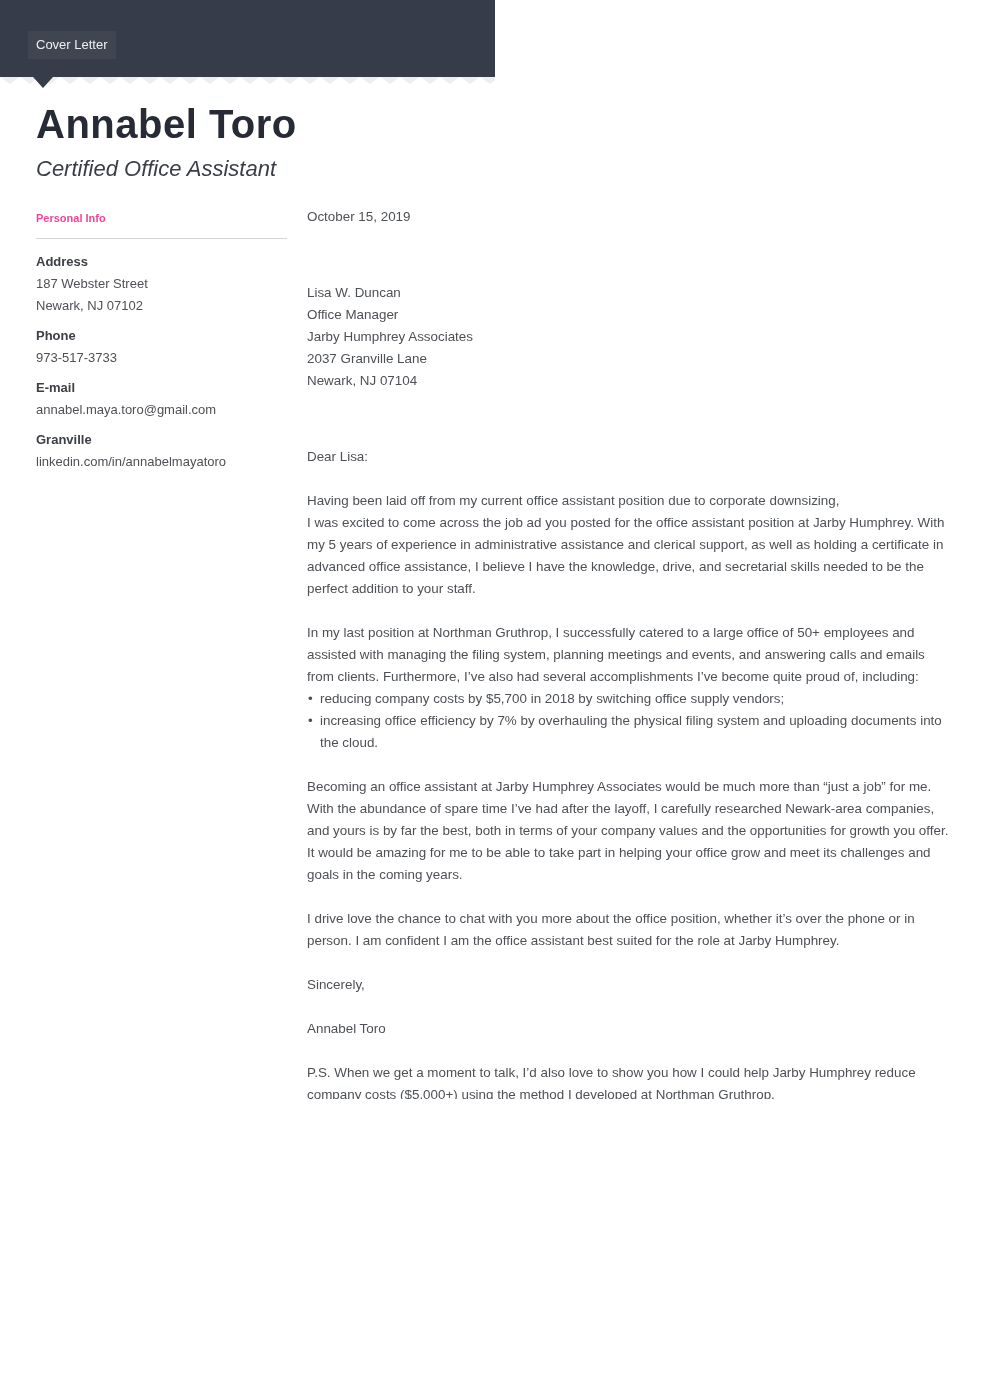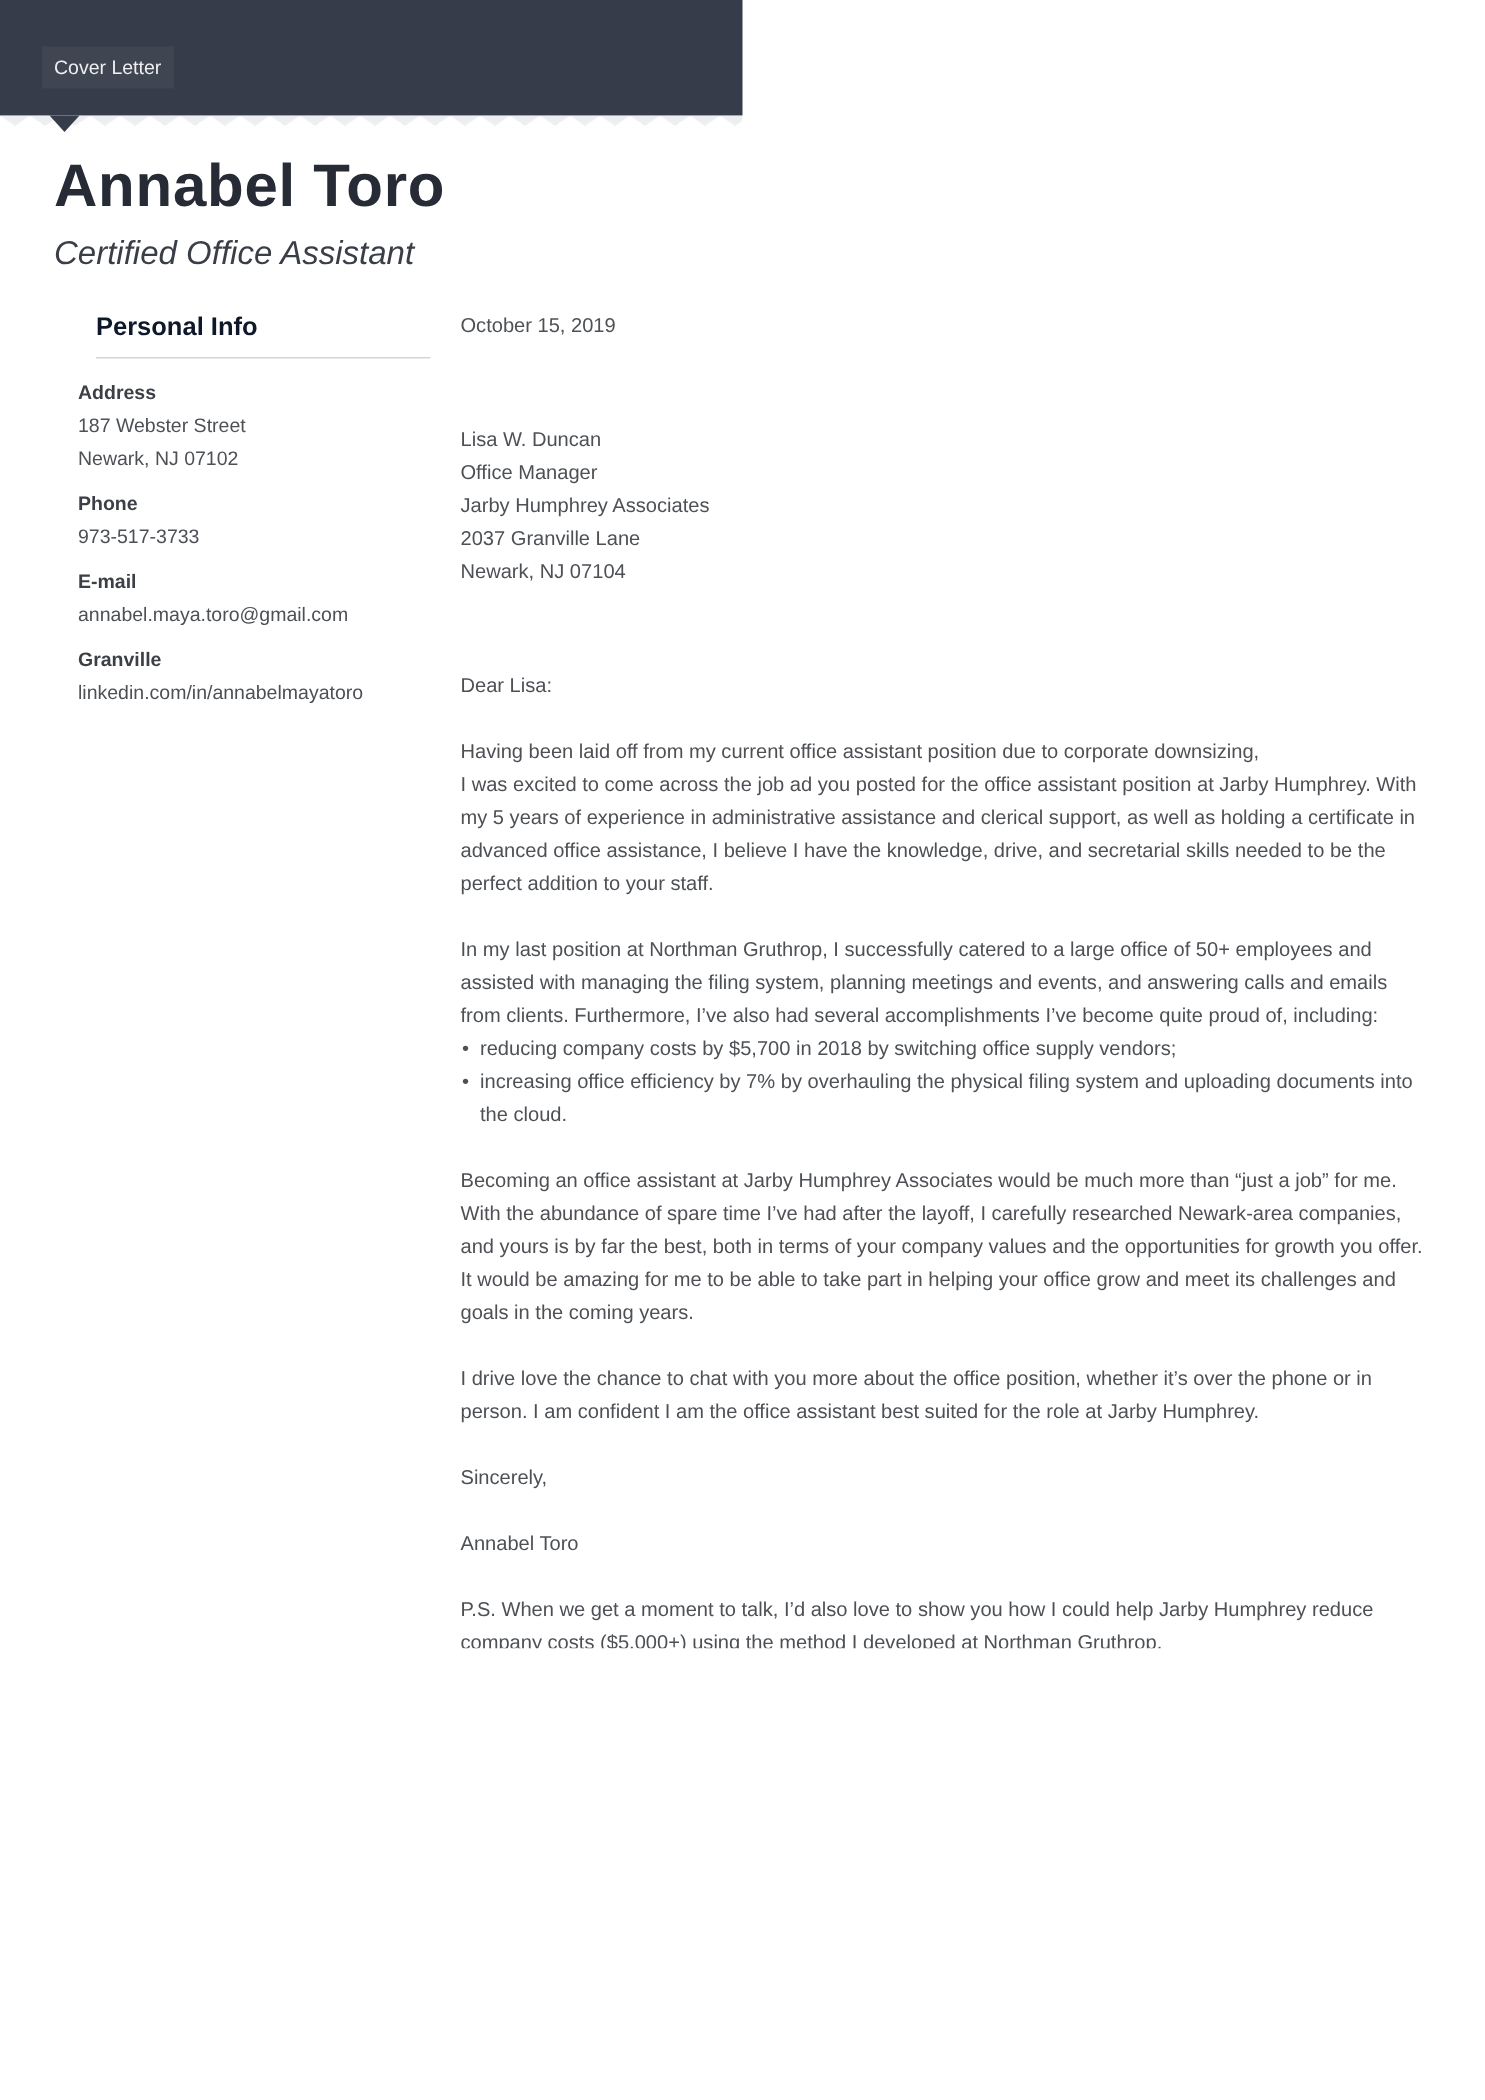--- a/index.html
+++ b/index.html
@@ -64,29 +64,28 @@
     color: #3a3e47;
   }
 
   
   .sidebar {
     position: absolute;
     left: 36px; top: 206px;
     width: 251px;
   }
   .sidebar-heading {
-    font-size: 17px;
+    font-size: 11px;
     line-height: 24px;
     font-weight: bold;
-    color: #0f172a;
+    color: #ec4899;
     padding-bottom: 8px;
     border-bottom: 1px solid #d5d5d5;
-    margin-left: 28px;
-  }
-  .sidebar-group { margin-top: 12px; margin-left: 16px; }
+  }
+  .sidebar-group { margin-top: 12px; }
   .sidebar-group + .sidebar-group { margin-top: 8px; }
   .sidebar-label {
     font-size: 13px;
     line-height: 22px;
     font-weight: bold;
     color: #3c4046;
   }
   .sidebar-value {
     font-size: 13px;
     line-height: 22px;

